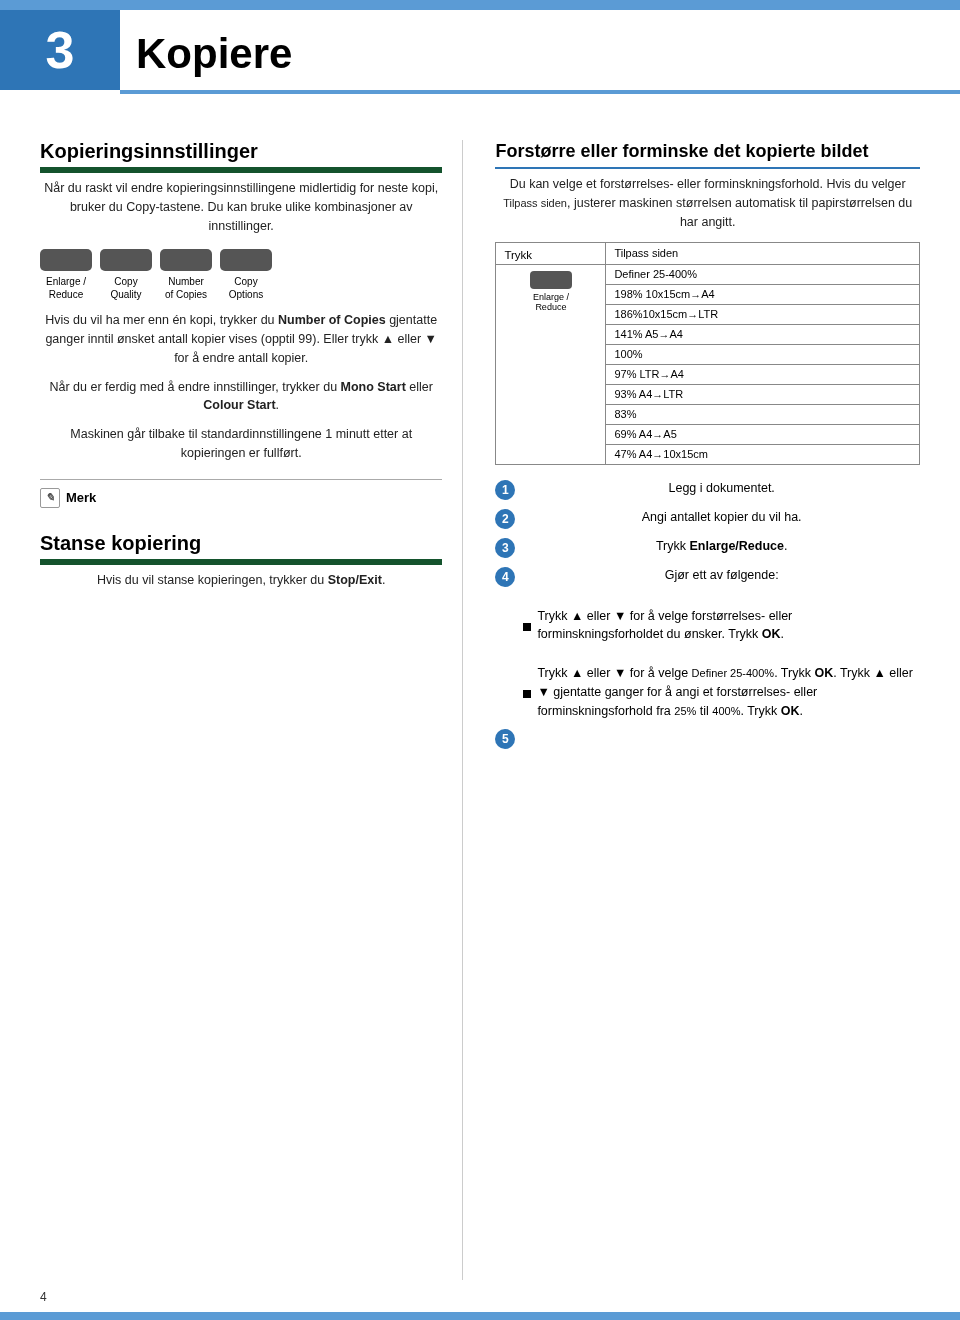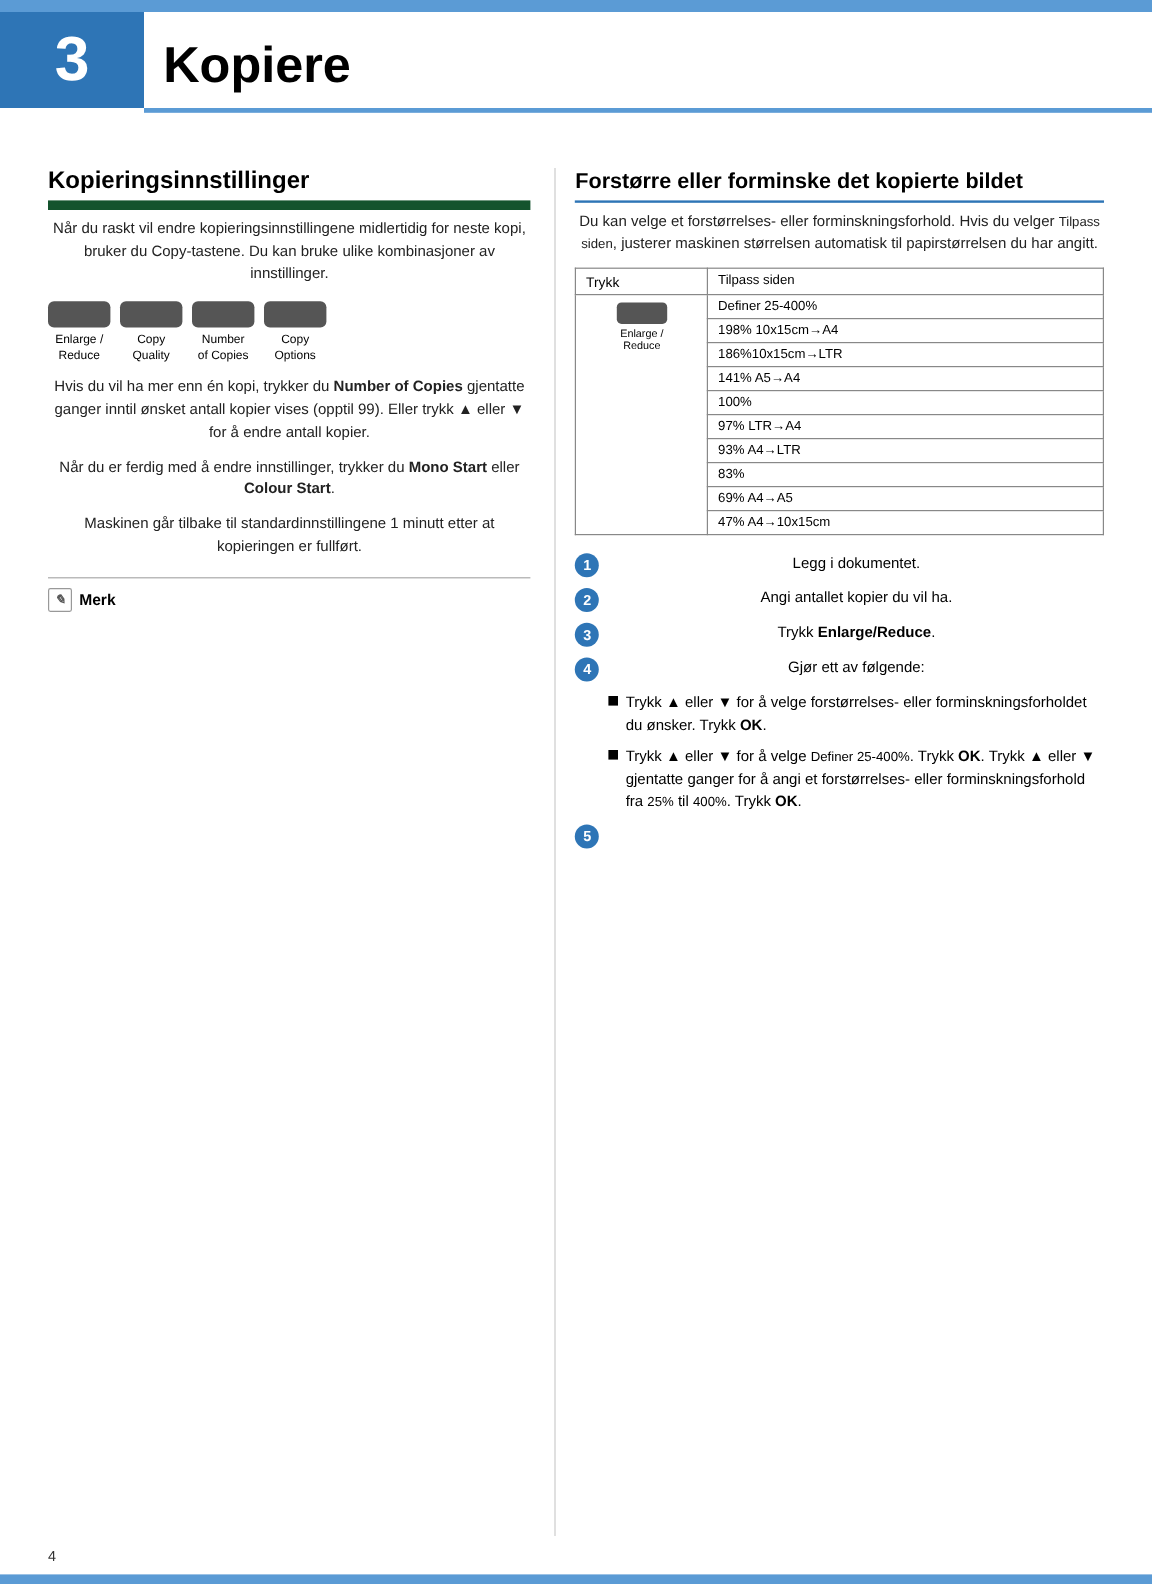--- a/index.html
+++ b/index.html
@@ -73,32 +73,32 @@
       padding: 20px 40px 40px 40px;
     }
 
     .left-column {
       width: 48%;
       padding-right: 20px;
     }
 
     .right-column {
       width: 52%;
-      padding-left: 16px;
+      padding-left: 32px;
       border-left: 1px solid #ccc;
     }
 
     
     .section-heading {
       font-size: 20px;
       font-weight: bold;
       color: #000;
       margin-bottom: 6px;
       padding-bottom: 4px;
-      border-bottom: 8px solid #14532d;
+      border-bottom: 6px solid #14532d;
     }
 
     .section-heading-right {
       font-size: 18px;
       font-weight: bold;
       color: #000;
       margin-bottom: 6px;
       padding-bottom: 4px;
       border-bottom: 2px solid #2e75b6;
       line-height: 1.3;
@@ -230,22 +230,22 @@
       font-size: 12.5px;
       line-height: 1.5;
       flex: 1;
       text-align: center;
     }
 
     
     .sub-bullet {
       display: flex;
       flex-direction: row;
-      align-items: flex-start;
-      margin: 8px 0 4px 28px;
+      align-items: center;
+      margin: 20px 0 4px 28px;
       gap: 6px;
     }
 
     .bullet-square {
       width: 8px;
       height: 8px;
       background: #000;
       flex-shrink: 0;
       margin-top: 4px;
     }
@@ -325,20 +325,24 @@
 
     <p>Maskinen går tilbake til standardinnstillingene 1 minutt etter at kopieringen er fullført.</p>
 
     <div class="note-box">
       <div class="note-title">
         <div class="note-icon">✎</div>
         <span>Merk</span>
       </div>
     </div>
 
+    <div class="stanse-section">
+      <div class="section-heading">Stanse kopiering</div>
+      <p>Hvis du vil stanse kopieringen, trykker du <strong>Stop/Exit</strong>.</p>
+    </div>
 
   </div>
 
   <div class="right-column">
 
     <div class="section-heading-right">Forstørre eller forminske det kopierte bildet</div>
 
     <p>Du kan velge et forstørrelses- eller forminskningsforhold. Hvis du velger <code>Tilpass siden</code>, justerer maskinen størrelsen automatisk til papirstørrelsen du har angitt.</p>
 
     <table class="options-table">

